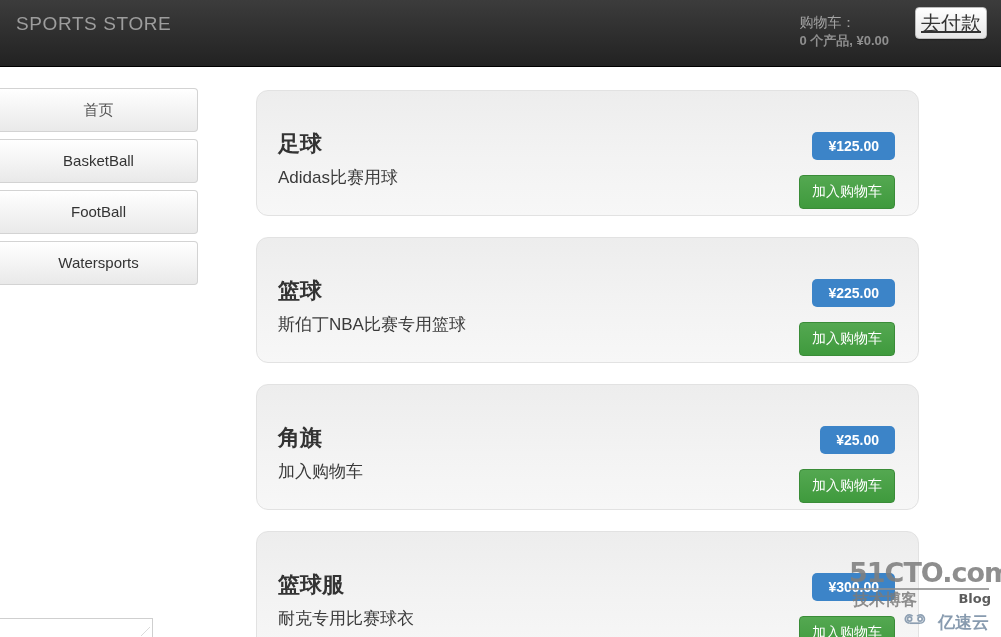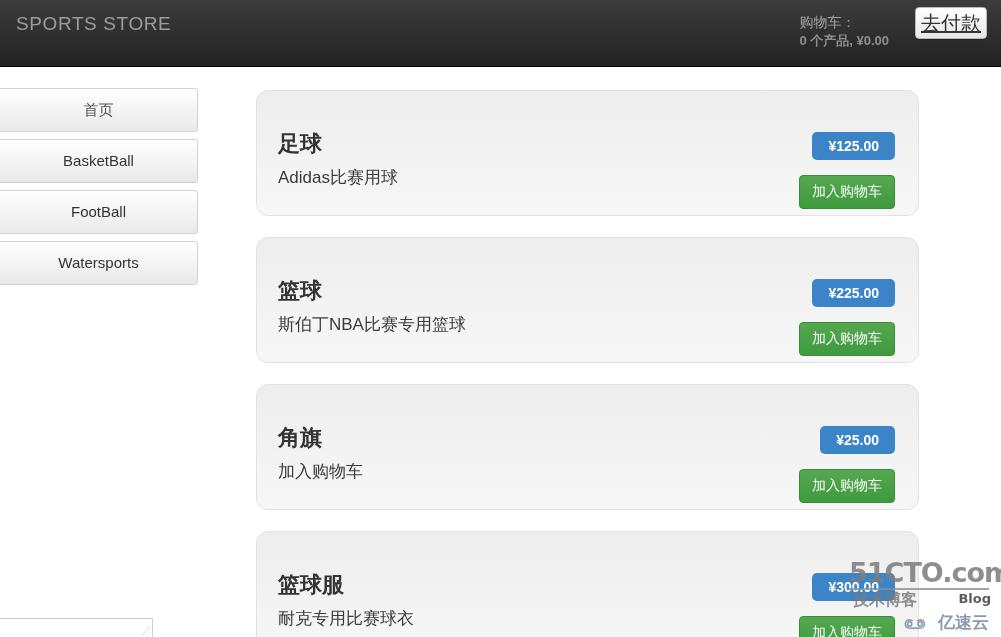--- a/index.html
+++ b/index.html
@@ -193,21 +193,21 @@
     font-weight: bold;
     color: #404040;
     opacity: 0.85;
     white-space: nowrap;
     margin-left: 12px;
   }
   .wm-cloud-row {
     position: absolute;
     right: 6px; top: 54px;
     display: flex;
-    align-items: flex-end;
+    align-items: flex-start;
     gap: 12px;
     white-space: nowrap;
   }
   .wm-cloud-icon { color: #8296ab; opacity: 0.9; display: block; }
   .wm-cloud-text {
     font-size: 17px;
     font-weight: bold;
     color: #8296ab;
     opacity: 0.95;
     white-space: nowrap;

